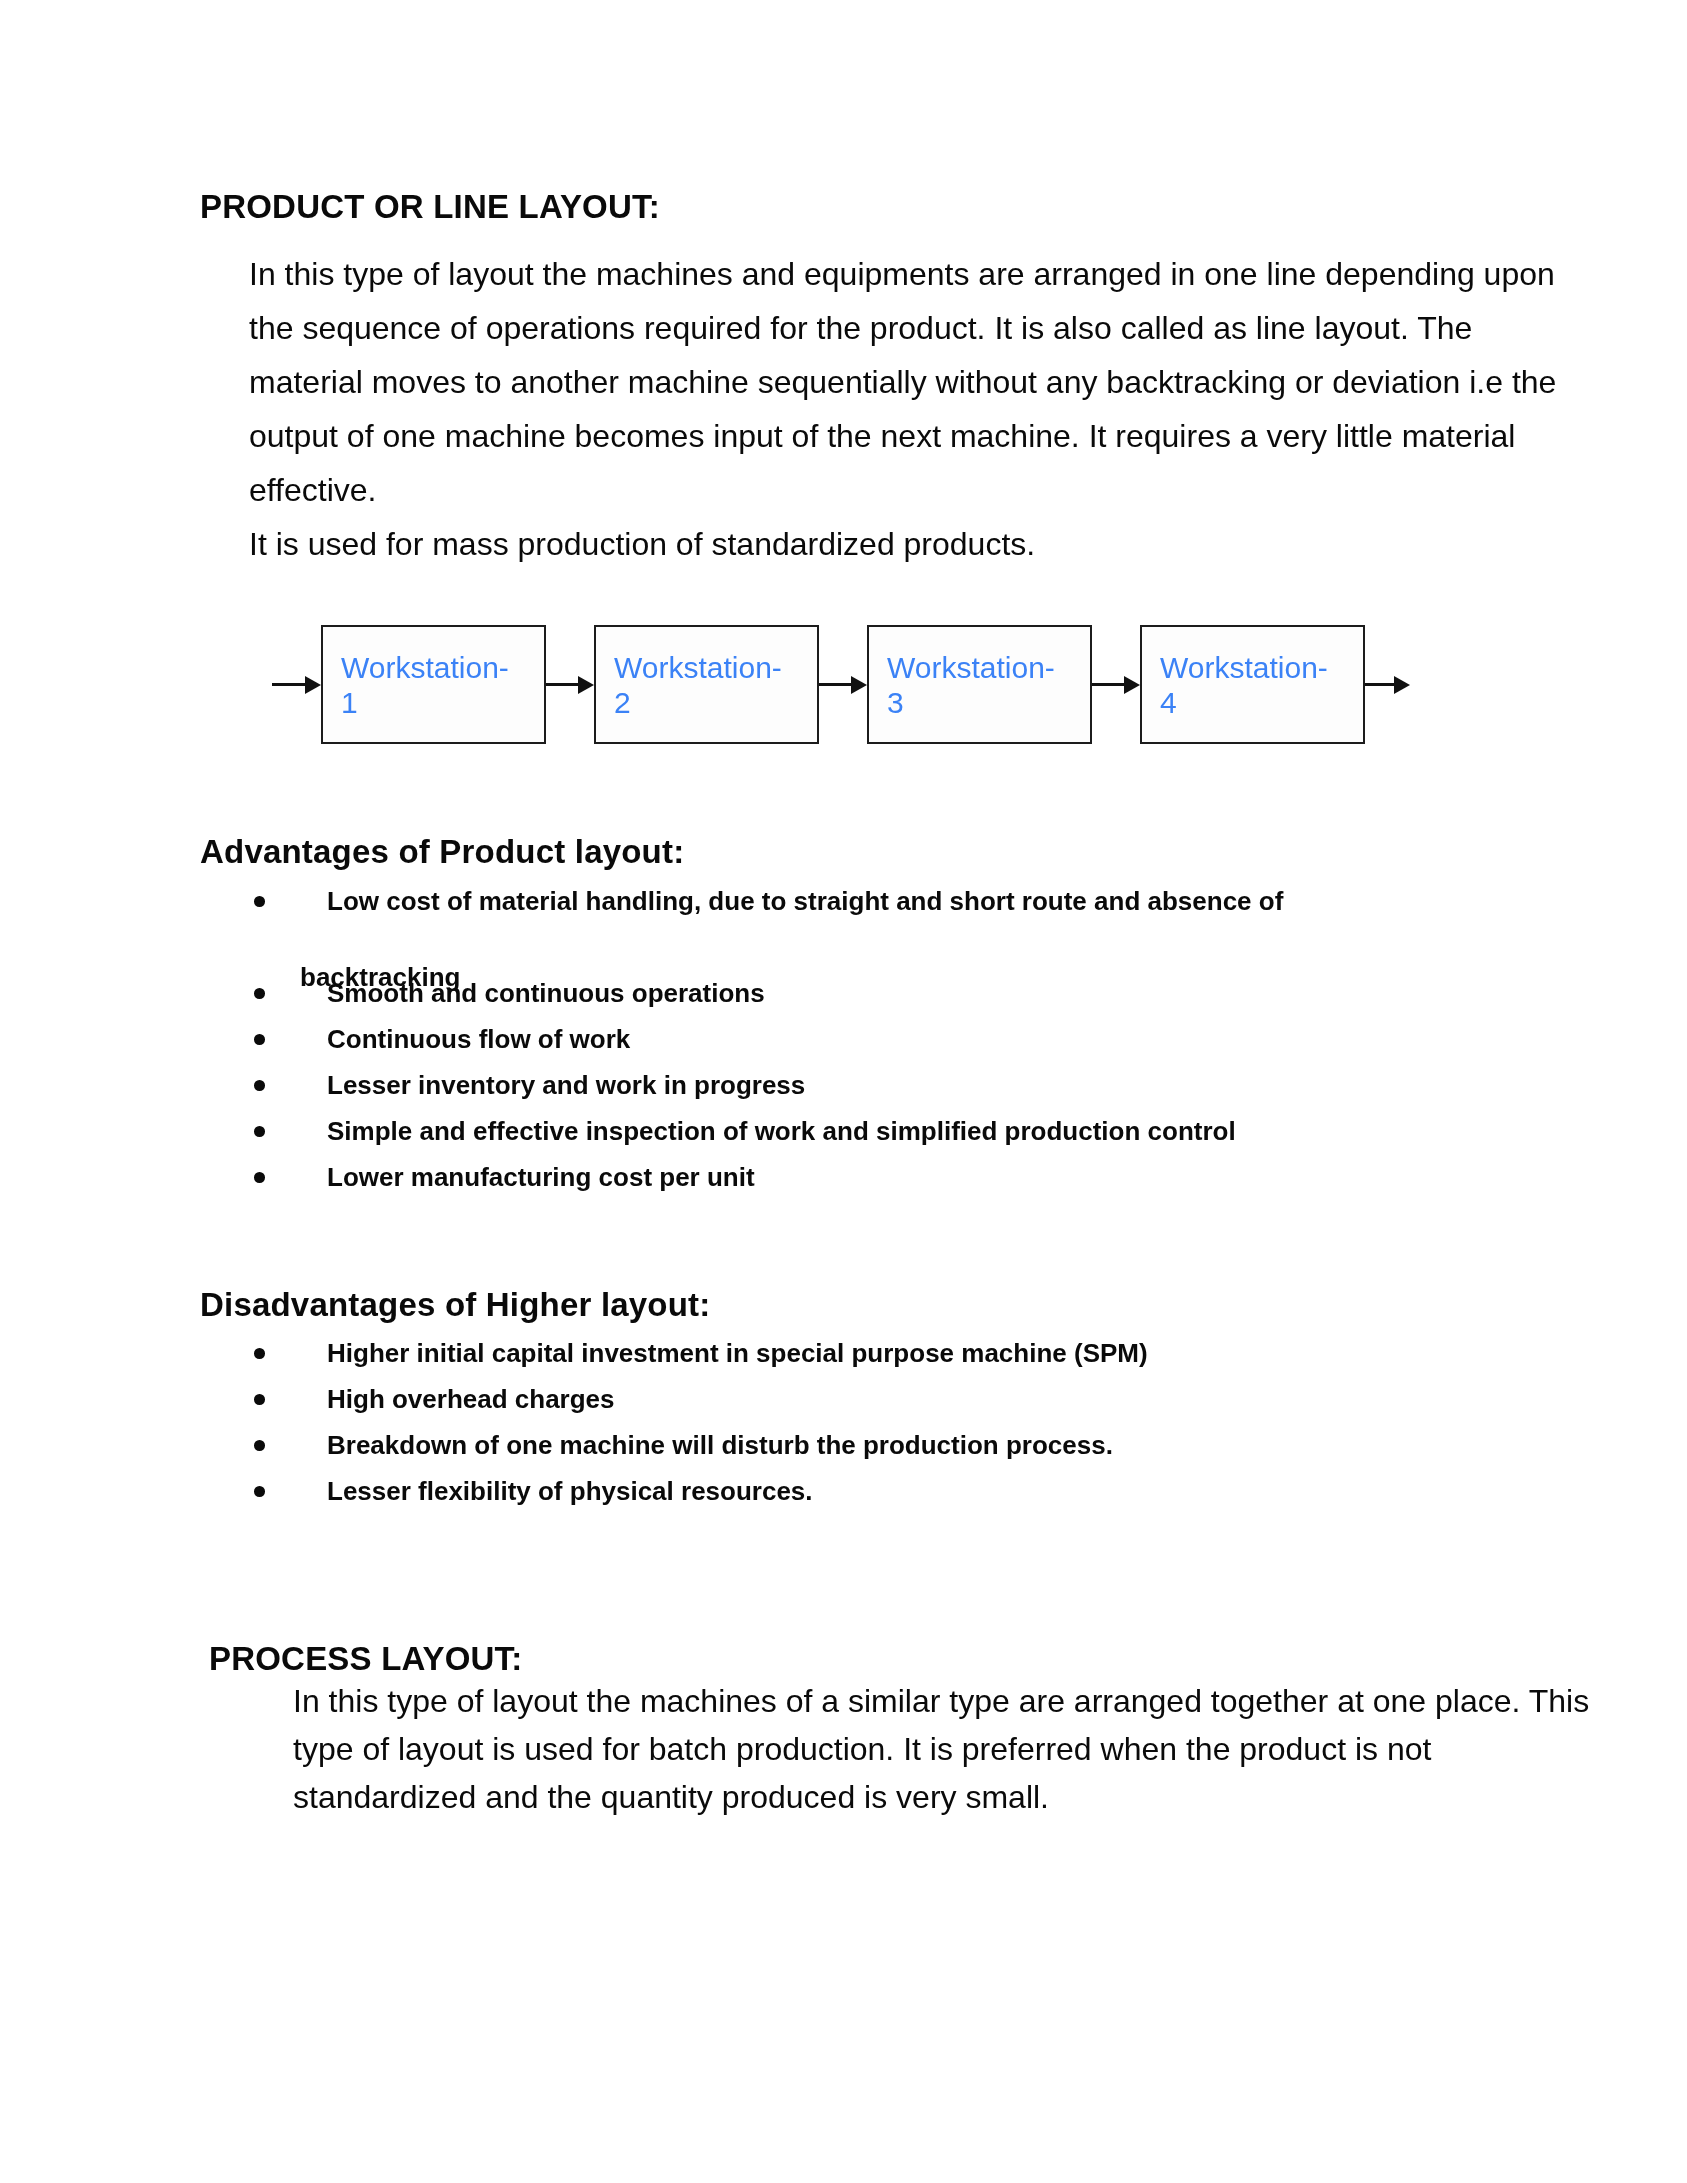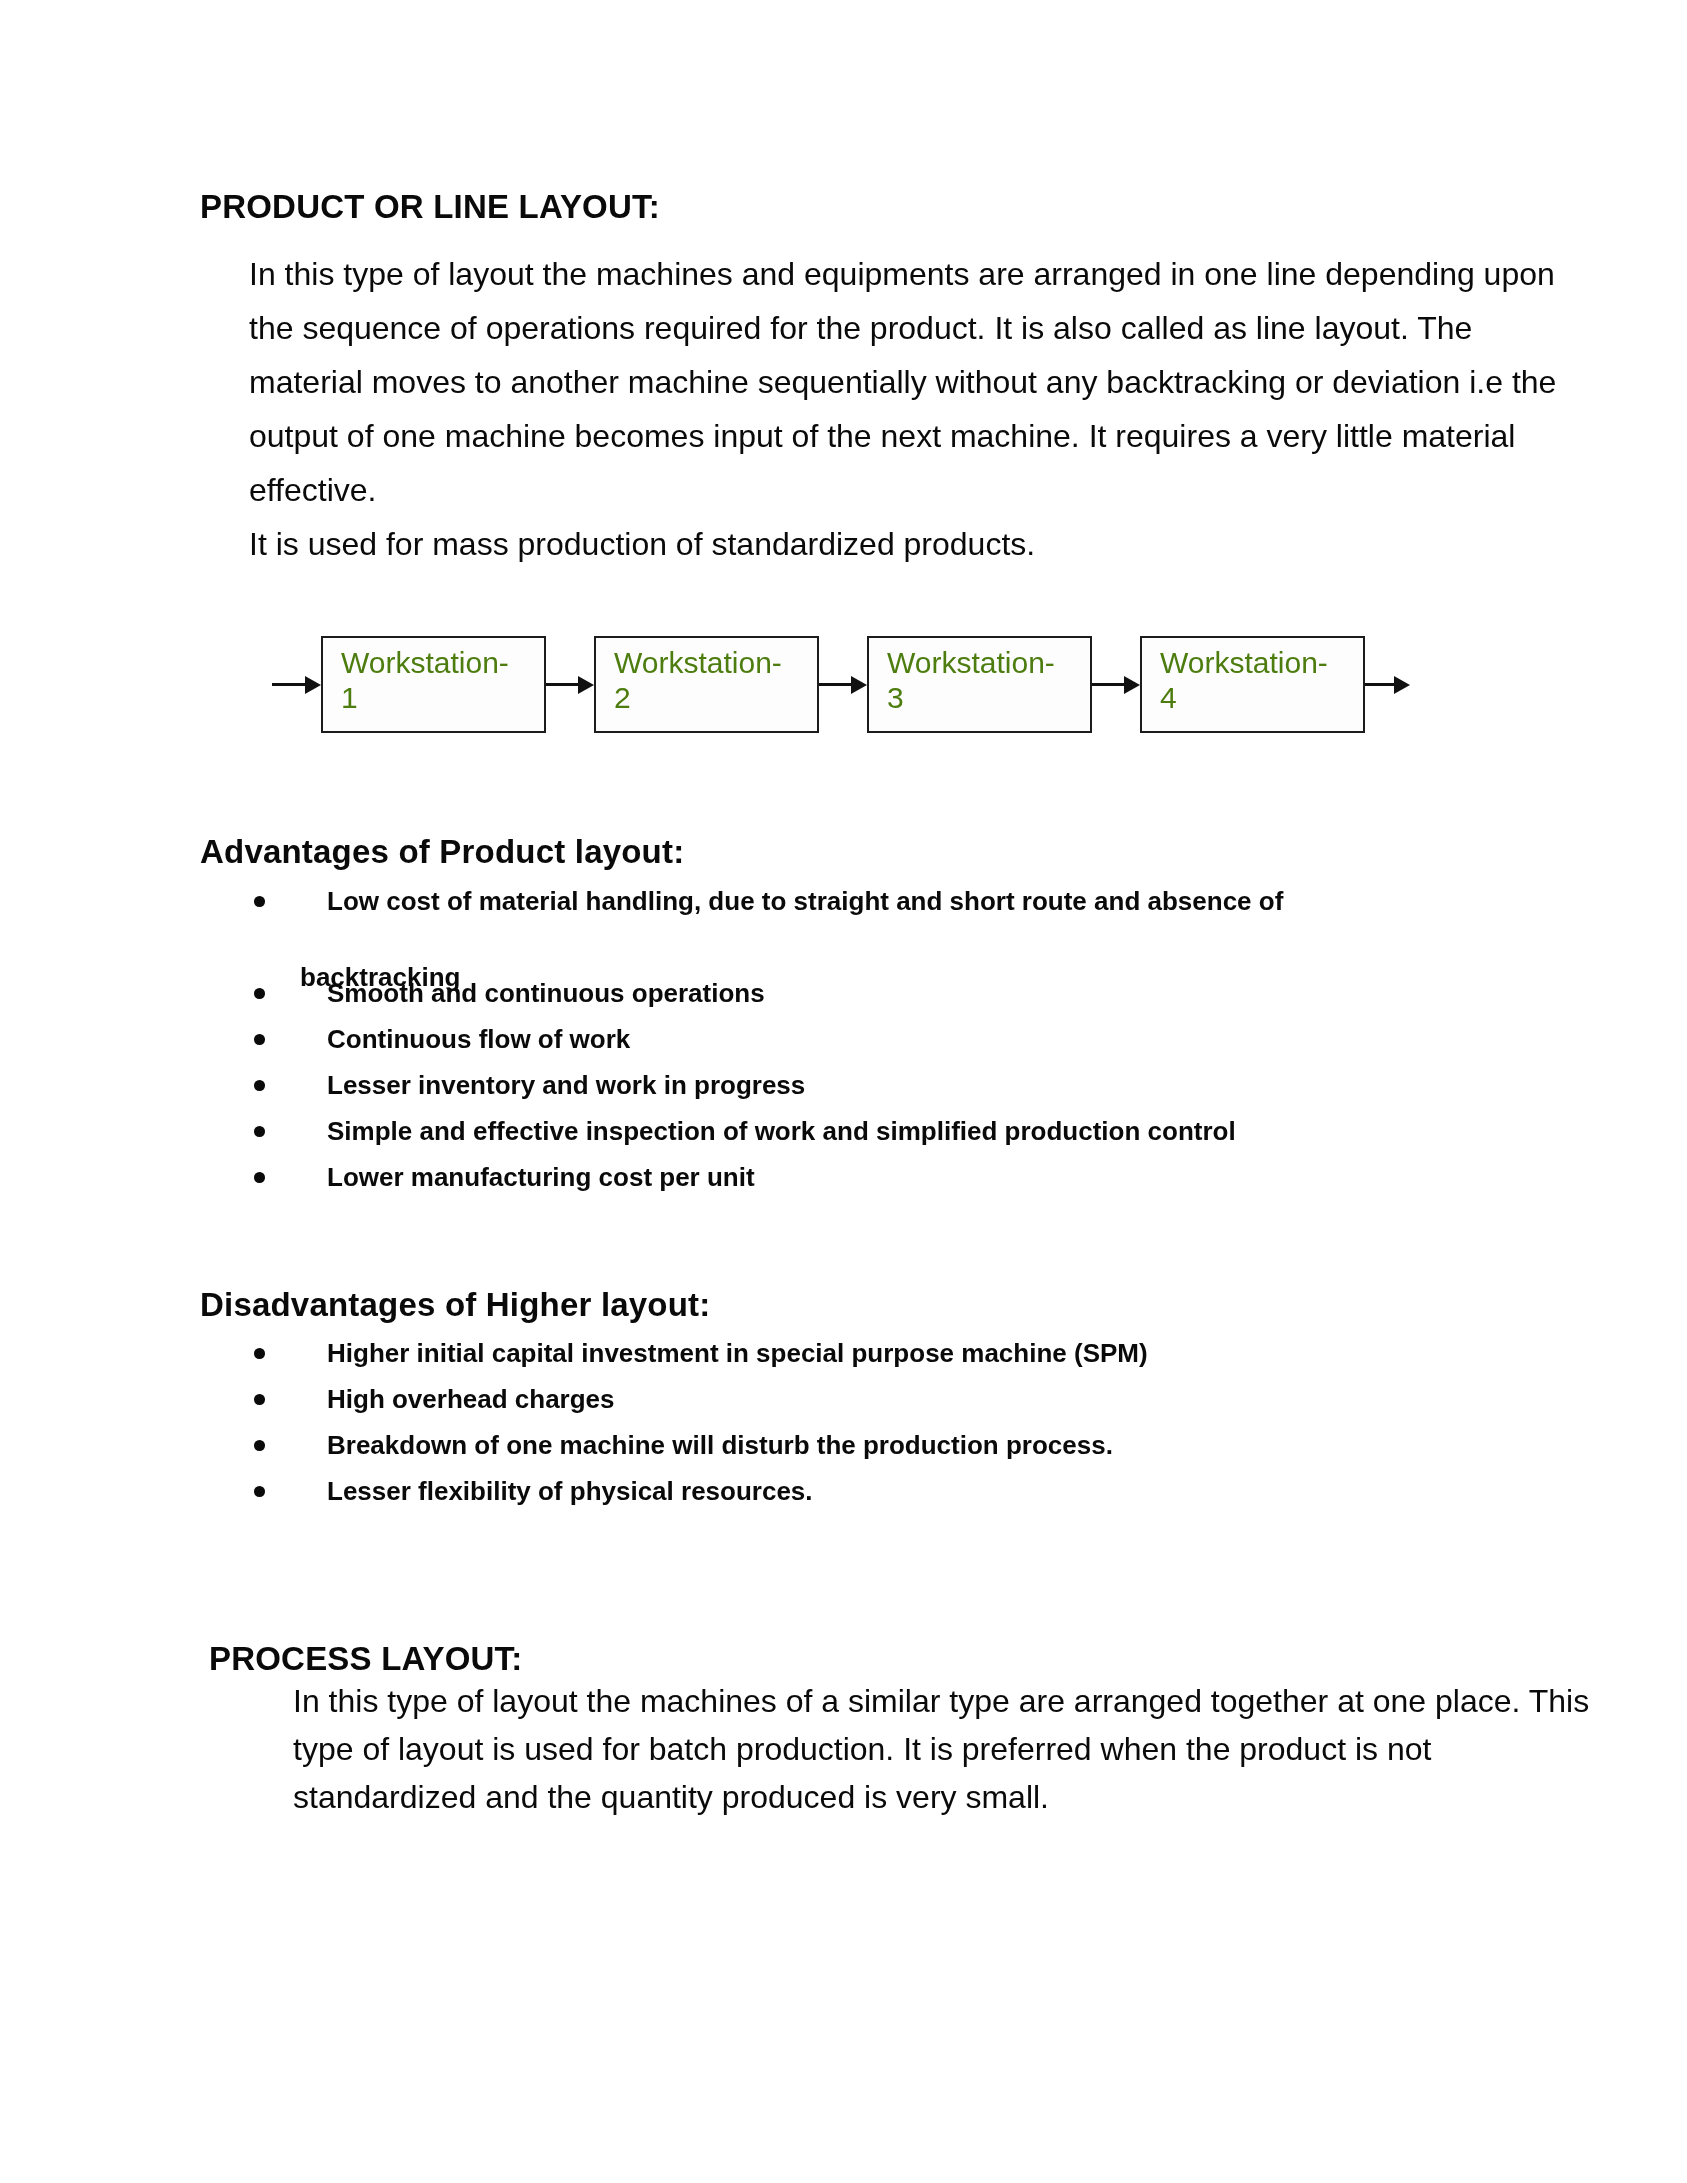--- a/index.html
+++ b/index.html
@@ -33,28 +33,28 @@
   }
   
   #diagram{
     position:absolute;
     left:272px;top:634px;
     display:flex;
     align-items:center;
     height:101px;
   }
   .wbox{
-    width:225px;height:97px;
+    width:225px;height:119px;
     border:2.5px solid #1c1c1c;
     box-sizing:border-box;
     background:#fdfdfd;
-    padding:7px 0 0 18px;
+    padding:23px 0 0 18px;
     font-size:30px;
     line-height:35px;
-    color:#4d7c0f;
+    color:#3b82f6;
     white-space:nowrap;
     flex:none;
   }
   .connector{
     display:flex;
     align-items:center;
     flex:none;
     height:20px;
   }
   .connector .shaft{

